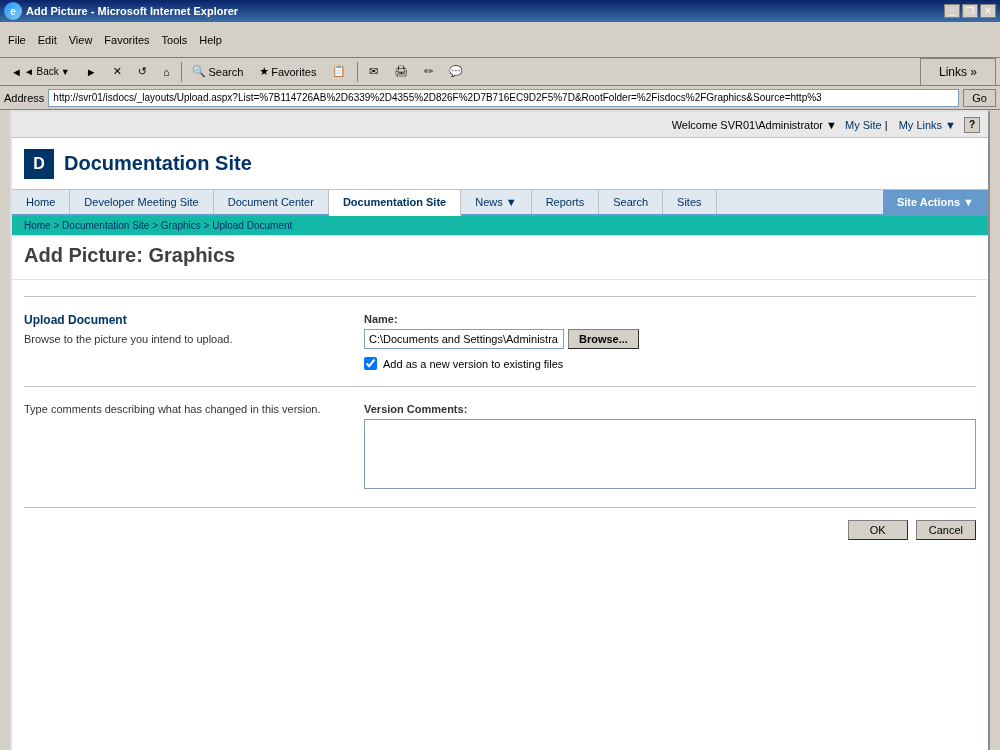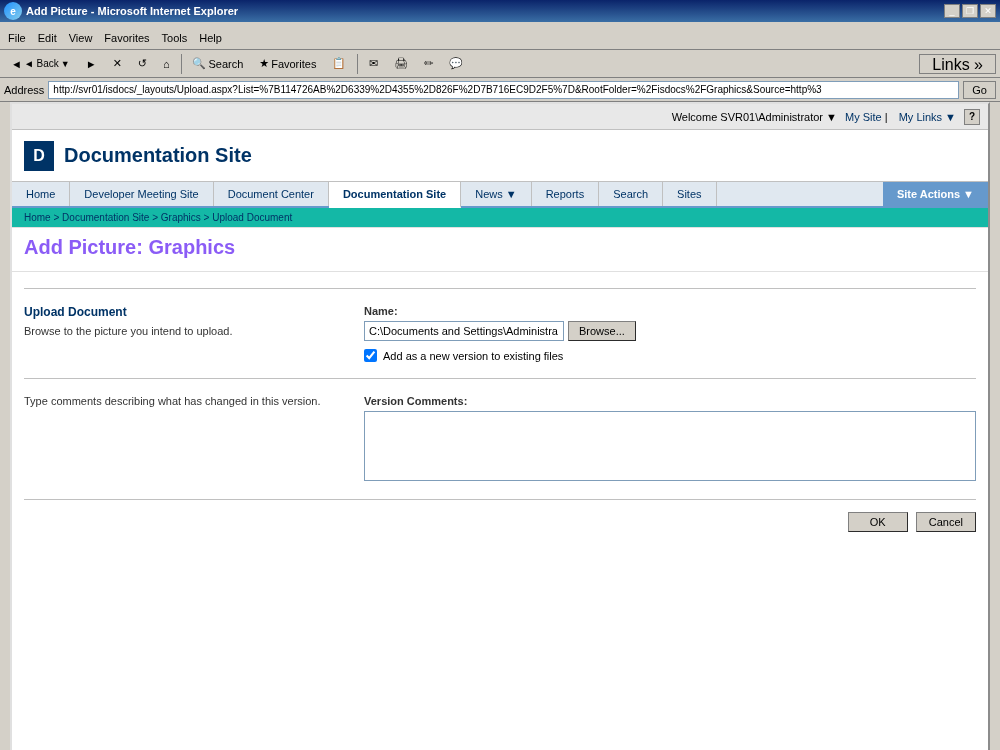--- a/index.html
+++ b/index.html
@@ -30,24 +30,24 @@
       background: #d4d0c8;
       border: 1px solid #808080;
       font-size: 9px;
       display: flex; align-items: center; justify-content: center;
       cursor: pointer;
     }
 
     
     #menubar {
       background: #d4d0c8;
-      height: 28px;
-      display: flex;
-      align-items: flex-start;
-      padding: 8px 2px;
+      height: 36px;
+      display: flex;
+      align-items: center;
+      padding: 0 2px;
       border-bottom: 1px solid #808080;
     }
     .menu-item {
       padding: 2px 6px;
       font-size: 11px;
       cursor: pointer;
     }
 
     
     #toolbar {
@@ -65,24 +65,24 @@
       padding: 2px 6px;
       font-size: 11px;
       cursor: pointer;
       display: flex; align-items: center; gap: 2px;
       height: 22px;
     }
     .tb-separator { width: 1px; height: 20px; background: #808080; margin: 0 2px; }
     .links-btn {
       background: #d4d0c8;
       border: 1px solid #808080;
-      padding: 1px 12px;
-      font-size: 16px;
-      cursor: pointer;
-      height: 20px;
+      padding: 1px 18px;
+      font-size: 12px;
+      cursor: pointer;
+      height: 28px;
       margin-left: 4px;
     }
 
     
     #addressbar {
       background: #d4d0c8;
       height: 24px;
       display: flex;
       align-items: center;
       padding: 0 4px;
@@ -204,21 +204,21 @@
     }
 
     #page-header {
       background: white;
       padding: 8px 12px 12px;
       border-bottom: 1px solid #e0e0e0;
     }
     .page-title-text {
       font-size: 20px;
       font-weight: bold;
-      color: #8b5cf6;
+      color: #404040;
     }
 
     #form-area {
       background: white;
       margin: 0;
       padding: 16px 12px;
       flex: 1;
     }
 
     .form-section {
@@ -262,20 +262,21 @@
       width: 200px;
       height: 20px;
     }
     .browse-btn {
       background: #d4d0c8;
       border: 1px outset #808080;
       padding: 2px 10px;
       font-size: 11px;
       cursor: pointer;
       height: 20px;
+      font-weight: bold;
     }
     .checkbox-row {
       display: flex;
       align-items: center;
       gap: 6px;
       font-size: 11px;
     }
     .version-textarea {
       width: 100%;
       height: 70px;

